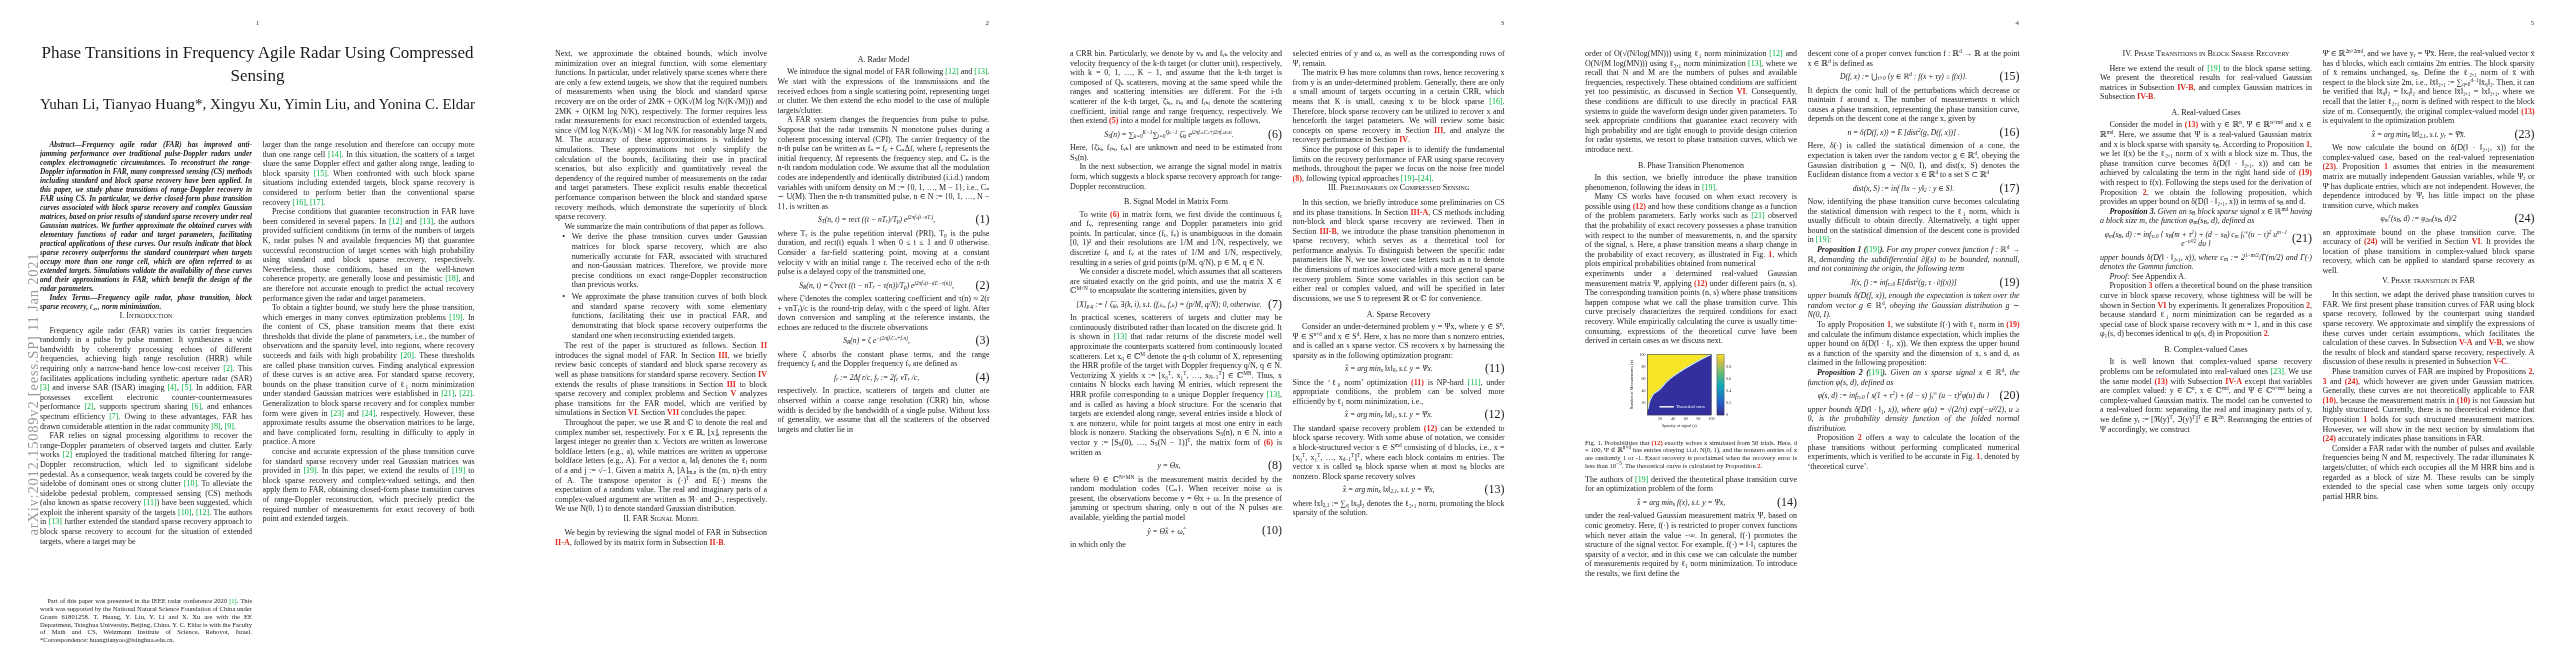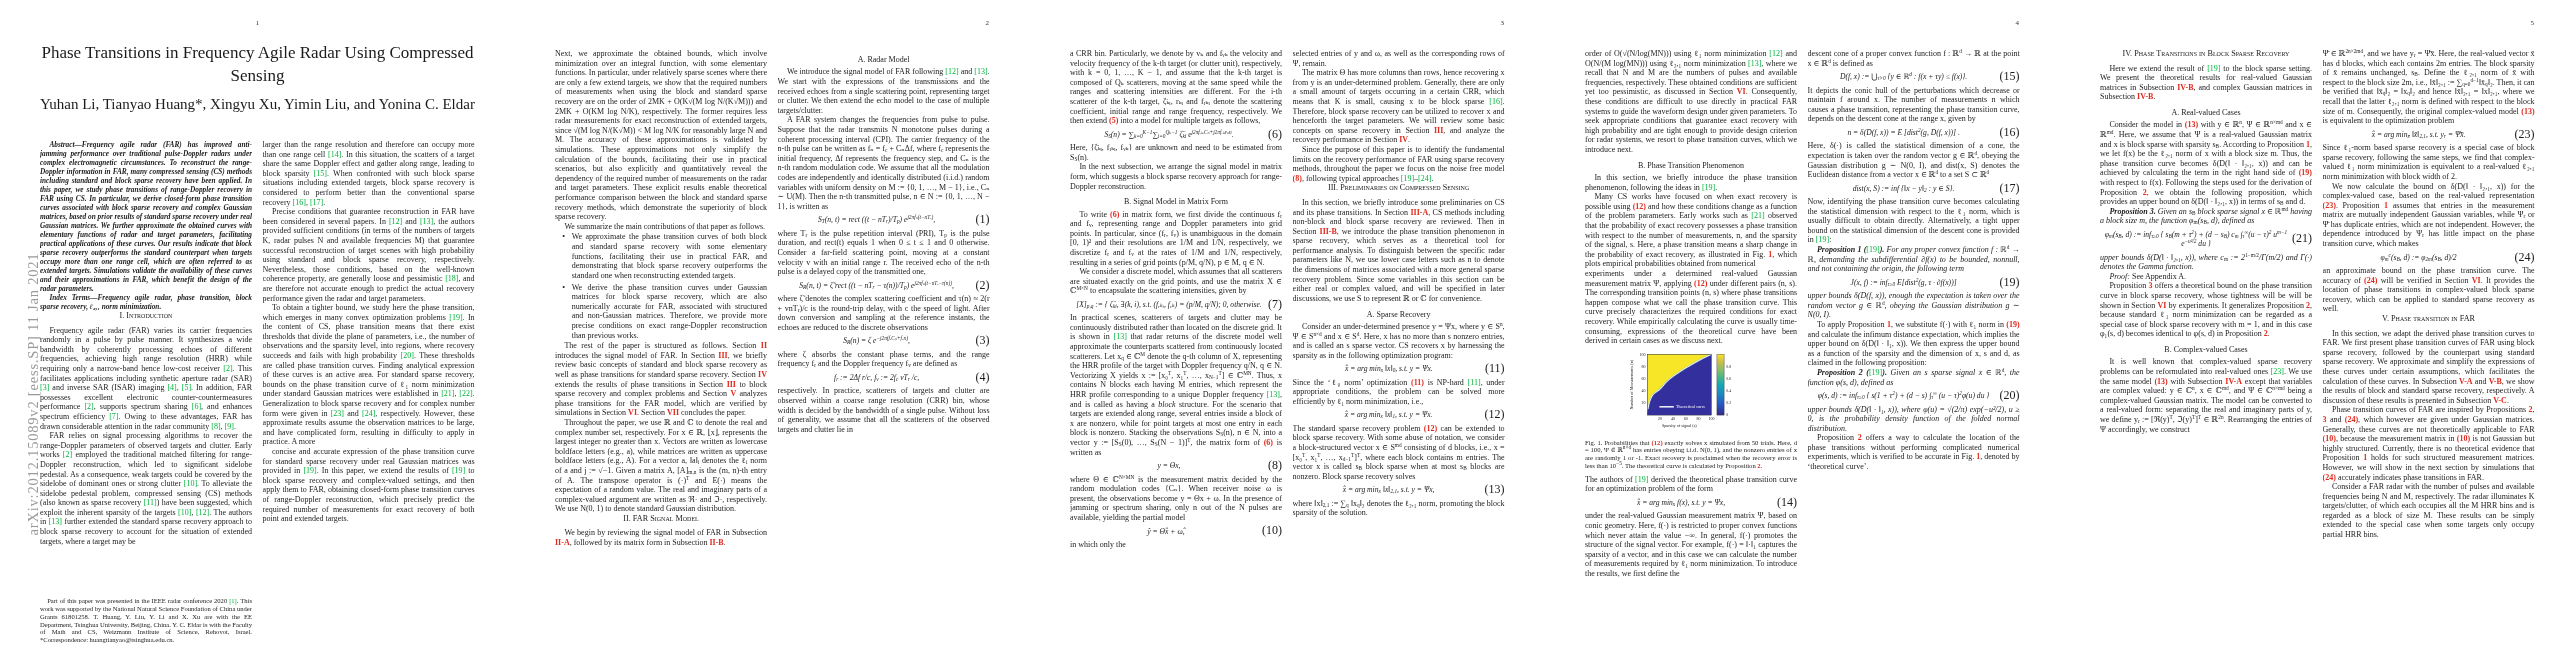--- a/index.html
+++ b/index.html
@@ -67,22 +67,22 @@
           <div class="p"><span>concise and accurate expression of the phase transition curve for standard sparse recovery under real Gaussian matrices was provided in </span><span class="gr">[19]</span><span>. In this paper, we extend the results of </span><span class="gr">[19]</span><span> to block sparse recovery and complex-valued settings, and then apply them to FAR, obtaining closed-form phase transition curves of range-Doppler reconstruction, which precisely predict the required number of measurements for exact recovery of both point and extended targets.</span></div>
         </div>
       </div>
     </section>
     <section class="page">
       <div class="pnum">2</div>
       <div class="cols rest">
         <div class="col">
           <div class="p ni"><span>Next, we approximate the obtained bounds, which involve minimization over an integral function, with some elementary functions. In particular, under relatively sparse scenes where there are only a few extend targets, we show that the required numbers of measurements when using the block and standard sparse recovery are on the order of 2MK + O(K√(M log N/(K√M))) and 2MK + O(KM log N/K), respectively. The former requires less radar measurements for exact reconstruction of extended targets, since √(M log N/(K√M)) &lt; M log N/K for reasonably large N and M. The accuracy of these approximations is validated by simulations. These approximations not only simplify the calculation of the bounds, facilitating their use in practical scenarios, but also explicitly and quantitatively reveal the dependency of the required number of measurements on the radar and target parameters. These explicit results enable theoretical performance comparison between the block and standard sparse recovery methods, which demonstrate the superiority of block sparse recovery.</span></div>
           <div class="p"><span>We summarize the main contributions of that paper as follows.</span></div>
+          <div class="bullet"><span>We derive the phase transition curves under Gaussian matrices for block sparse recovery, which are also numerically accurate for FAR, associated with structured and non-Gaussian matrices. Therefore, we provide more precise conditions on exact range-Doppler reconstruction than previous works.</span></div>
           <div class="bullet"><span>We approximate the phase transition curves of both block and standard sparse recovery with some elementary functions, facilitating their use in practical FAR, and demonstrating that block sparse recovery outperforms the standard one when reconstructing extended targets.</span></div>
-          <div class="bullet"><span>We derive the phase transition curves under Gaussian matrices for block sparse recovery, which are also numerically accurate for FAR, associated with structured and non-Gaussian matrices. Therefore, we provide more precise conditions on exact range-Doppler reconstruction than previous works.</span></div>
           <div class="p"><span>The rest of the paper is structured as follows. Section </span><span class="rd">II</span><span> introduces the signal model of FAR. In Section </span><span class="rd">III</span><span>, we briefly review basic concepts of standard and block sparse recovery as well as phase transitions for standard sparse recovery. Section </span><span class="rd">IV</span><span> extends the results of phase transitions in Section </span><span class="rd">III</span><span> to block sparse recovery and complex problems and Section </span><span class="rd">V</span><span> analyzes phase transitions for the FAR model, which are verified by simulations in Section </span><span class="rd">VI</span><span>. Section </span><span class="rd">VII</span><span> concludes the paper.</span></div>
           <div class="p"><span>Throughout the paper, we use ℝ and ℂ to denote the real and complex number set, respectively. For x ∈ ℝ, ⌊x⌋, represents the largest integer no greater than x. Vectors are written as lowercase boldface letters (e.g., a), while matrices are written as uppercase boldface letters (e.g., A). For a vector a, ‖a‖</span><sub>i</sub><span> denotes the ℓ</span><sub>i</sub><span> norm of a and j := √−1. Given a matrix A, [A]</span><sub>m,n</sub><span> is the (m, n)-th entry of A. The transpose operator is (·)</span><sup>T</sup><span> and E(·) means the expectation of a random value. The real and imaginary parts of a complex-valued argument are written as ℜ· and ℑ·, respectively. We use N(0, 1) to denote standard Gaussian distribution.</span></div>
           <div class="sec">II. FAR Signal Model</div>
           <div class="p"><span>We begin by reviewing the signal model of FAR in Subsection </span><span class="rd">II-A</span><span>, followed by its matrix form in Subsection </span><span class="rd">II-B</span><span>.</span></div>
         </div>
         <div class="col">
           <div class="sub">A. Radar Model</div>
           <div class="p"><span>We introduce the signal model of FAR following </span><span class="gr">[12]</span><span> and </span><span class="gr">[13]</span><span>. We start with the expressions of the transmissions and the received echoes from a single scattering point, representing target or clutter. We then extend the echo model to the case of multiple targets/clutter.</span></div>
           <div class="p"><span>A FAR system changes the frequencies from pulse to pulse. Suppose that the radar transmits N monotone pulses during a coherent processing interval (CPI). The carrier frequency of the n-th pulse can be written as fₙ = f</span><sub>c</sub><span> + CₙΔf, where f</span><sub>c</sub><span> represents the initial frequency, Δf represents the frequency step, and Cₙ is the n-th random modulation code. We assume that all the modulation codes are independently and identically distributed (i.i.d.) random variables with uniform density on M := {0, 1, …, M − 1}, i.e., Cₙ ∼ U(M). Then the n-th transmitted pulse, n ∈ N := {0, 1, …, N − 1}, is written as</span></div>
           <div class="eq">
@@ -138,21 +138,21 @@
           </div>
           <div class="p ni"><span>in which only the</span></div>
         </div>
         <div class="col">
           <div class="p ni"><span>selected entries of y and ω, as well as the corresponding rows of Ψ, remain.</span></div>
           <div class="p"><span>The matrix Θ has more columns than rows, hence recovering x from y is an under-determined problem. Generally, there are only a small amount of targets occurring in a certain CRR, which means that K is small, causing x to be block sparse </span><span class="gr">[16]</span><span>. Therefore, block sparse recovery can be utilized to recover x and henceforth the target parameters. We will review some basic concepts on sparse recovery in Section </span><span class="rd">III</span><span>, and analyze the recovery performance in Section </span><span class="rd">IV</span><span>.</span></div>
           <div class="p"><span>Since the purpose of this paper is to identify the fundamental limits on the recovery performance of FAR using sparse recovery methods, throughout the paper we focus on the noise free model </span><span class="rd">(8)</span><span>, following typical approaches </span><span class="gr">[19]</span><span>–</span><span class="gr">[24]</span><span>.</span></div>
           <div class="sec">III. Preliminaries on Compressed Sensing</div>
           <div class="p"><span>In this section, we briefly introduce some preliminaries on CS and its phase transitions. In Section </span><span class="rd">III-A</span><span>, CS methods including non-block and block sparse recovery are reviewed. Then in Section </span><span class="rd">III-B</span><span>, we introduce the phase transition phenomenon in sparse recovery, which serves as a theoretical tool for performance analysis. To distinguish between the specific radar parameters like N, we use lower case letters such as n to denote the dimensions of matrices associated with a more general sparse recovery problem. Since some variables in this section can be either real or complex valued, and will be specified in later discussions, we use S to represent ℝ or ℂ for convenience.</span></div>
           <div class="sub">A. Sparse Recovery</div>
-          <div class="p"><span>Consider an under-determined presence y = Ψx, where y ∈ S</span><sup>n</sup><span>, Ψ ∈ S</span><sup>n×d</sup><span> and x ∈ S</span><sup>d</sup><span>. Here, x has no more than s nonzero entries, and is called an s sparse vector. CS recovers x by harnessing the sparsity as in the following optimization program:</span></div>
+          <div class="p"><span>Consider an under-determined problem y = Ψx, where y ∈ S</span><sup>n</sup><span>, Ψ ∈ S</span><sup>n×d</sup><span> and x ∈ S</span><sup>d</sup><span>. Here, x has no more than s nonzero entries, and is called an s sparse vector. CS recovers x by harnessing the sparsity as in the following optimization program:</span></div>
           <div class="eq">
             <span class="eqb"><span class="it">x̂ = arg min</span><sub>x</sub><span class="it"> ‖x‖</span><sub>0</sub><span class="it">,  s.t. y = Ψx.</span></span>
             <span class="eqn">(11)</span>
           </div>
           <div class="p ni"><span>Since the ‘ℓ₀ norm’ optimization </span><span class="rd">(11)</span><span> is NP-hard </span><span class="gr">[11]</span><span>, under appropriate conditions, the problem can be solved more efficiently by ℓ₁ norm minimization, i.e.,</span></div>
           <div class="eq">
             <span class="eqb"><span class="it">x̂ = arg min</span><sub>x</sub><span class="it"> ‖x‖</span><sub>1</sub><span class="it">,  s.t. y = Ψx.</span></span>
             <span class="eqn">(12)</span>
           </div>
           <div class="p ni"><span>The standard sparse recovery problem </span><span class="rd">(12)</span><span> can be extended to block sparse recovery. With some abuse of notation, we consider a block-structured vector x ∈ S</span><sup>md</sup><span> consisting of d blocks, i.e., x = [x₀</span><sup>T</sup><span>, x₁</span><sup>T</sup><span>, …, x</span><sub>d−1</sub><sup>T</sup><span>]</span><sup>T</sup><span>, where each block contains m entries. The vector x is called s</span><sub>B</sub><span> block sparse when at most s</span><sub>B</sub><span> blocks are nonzero. Block sparse recovery solves</span></div>
@@ -288,21 +288,20 @@
           <div class="p"><span>Proposition </span><span class="rd">3</span><span> offers a theoretical bound on the phase transition curve in block sparse recovery, whose tightness will be will be shown in Section </span><span class="rd">VI</span><span> by experiments. It generalizes Proposition </span><span class="rd">2</span><span>, because standard ℓ₁ norm minimization can be regarded as a special case of block sparse recovery with m = 1, and in this case φ₁(s, d) becomes identical to φ(s, d) in Proposition </span><span class="rd">2</span><span>.</span></div>
           <div class="sub">B. Complex-valued Cases</div>
           <div class="p"><span>It is well known that complex-valued sparse recovery problems can be reformulated into real-valued ones </span><span class="gr">[23]</span><span>. We use the same model </span><span class="rd">(13)</span><span> with Subsection </span><span class="rd">IV-A</span><span> except that variables are complex valued: y ∈ ℂ</span><sup>n</sup><span>, x ∈ ℂ</span><sup>md</sup><span>, and Ψ ∈ ℂ</span><sup>n×md</sup><span> being a complex-valued Gaussian matrix. The model can be converted to a real-valued form: separating the real and imaginary parts of y, we define y</span><sub>r</sub><span> := [ℜ(y)</span><sup>T</sup><span>, ℑ(y)</span><sup>T</sup><span>]</span><sup>T</sup><span> ∈ ℝ</span><sup>2n</sup><span>. Rearranging the entries of Ψ accordingly, we construct</span></div>
         </div>
         <div class="col">
           <div class="p ni"><span>Ψ̄ ∈ ℝ</span><sup>2n×2md</sup><span>, and we have y</span><sub>r</sub><span> = Ψ̄x̄. Here, the real-valued vector x̄ has d blocks, which each contains 2m entries. The block sparsity of x̄ remains unchanged, s</span><sub>B</sub><span>. Define the ℓ₂,₁ norm of x̄ with respect to the block size 2m, i.e., ‖x̄‖₂,₁ := ∑</span><sub>q=0</sub><sup>d−1</sup><span>‖x̄</span><sub>q</sub><span>‖₂. Then, it can be verified that ‖x̄</span><sub>q</sub><span>‖₂ = ‖x</span><sub>q</sub><span>‖₂ and hence ‖x̄‖₂,₁ = ‖x‖₂,₁, where we recall that the latter ℓ₂,₁ norm is defined with respect to the block size of m. Consequently, the original complex-valued model </span><span class="rd">(13)</span><span> is equivalent to the optimization problem</span></div>
           <div class="eq">
             <span class="eqb"><span class="it">x̂ = arg min</span><sub>x̄</sub><span class="it"> ‖x̄‖</span><sub>2,1</sub><span class="it">,  s.t. y</span><sub>r</sub><span class="it"> = Ψ̄x̄.</span></span>
             <span class="eqn">(23)</span>
           </div>
-          <div class="p ni"><span>Since ℓ₁-norm based sparse recovery is a special case of block sparse recovery, following the same steps, we find that complex-valued ℓ₁ norm minimization is equivalent to a real-valued ℓ₂,₁ norm minimization with block width of 2.</span></div>
           <div class="p"><span>We now calculate the bound on δ(D(‖ · ‖₂,₁, x)) for the complex-valued case, based on the real-valued representation </span><span class="rd">(23)</span><span>. Proposition </span><span class="rd">1</span><span> assumes that entries in the measurement matrix are mutually independent Gaussian variables, while Ψ</span><sub>r</sub><span> or Ψ̄ has duplicate entries, which are not independent. However, the dependence introduced by Ψ</span><sub>r</sub><span> has little impact on the phase transition curve, which makes</span></div>
           <div class="eq">
             <span class="eqb"><span class="it">φ</span><sub>m</sub><sup>c</sup><span class="it">(s</span><sub>B</sub><span class="it">, d) := φ</span><sub>2m</sub><span class="it">(s</span><sub>B</sub><span class="it">, d)/2</span></span>
             <span class="eqn">(24)</span>
           </div>
           <div class="p ni"><span>an approximate bound on the phase transition curve. The accuracy of </span><span class="rd">(24)</span><span> will be verified in Section </span><span class="rd">VI</span><span>. It provides the location of phase transitions in complex-valued block sparse recovery, which can be applied to standard sparse recovery as well.</span></div>
           <div class="sec">V. Phase transition in FAR</div>
           <div class="p"><span>In this section, we adapt the derived phase transition curves to FAR. We first present phase transition curves of FAR using block sparse recovery, followed by the counterpart using standard sparse recovery. We approximate and simplify the expressions of these curves under certain assumptions, which facilitates the calculation of these curves. In Subsection </span><span class="rd">V-A</span><span> and </span><span class="rd">V-B</span><span>, we show the results of block and standard sparse recovery, respectively. A discussion of these results is presented in Subsection </span><span class="rd">V-C</span><span>.</span></div>
           <div class="p"><span>Phase transition curves of FAR are inspired by Propositions </span><span class="rd">2</span><span>, </span><span class="rd">3</span><span> and </span><span class="rd">(24)</span><span>, which however are given under Gaussian matrices. Generally, these curves are not theoretically applicable to FAR </span><span class="rd">(10)</span><span>, because the measurement matrix in </span><span class="rd">(10)</span><span> is not Gaussian but highly structured. Currently, there is no theoretical evidence that Proposition </span><span class="rd">1</span><span> holds for such structured measurement matrices. However, we will show in the next section by simulations that </span><span class="rd">(24)</span><span> accurately indicates phase transitions in FAR.</span></div>
           <div class="p"><span>Consider a FAR radar with the number of pulses and available frequencies being N and M, respectively. The radar illuminates K targets/clutter, of which each occupies all the M HRR bins and is regarded as a block of size M. These results can be simply extended to the special case when some targets only occupy partial HRR bins.</span></div>

